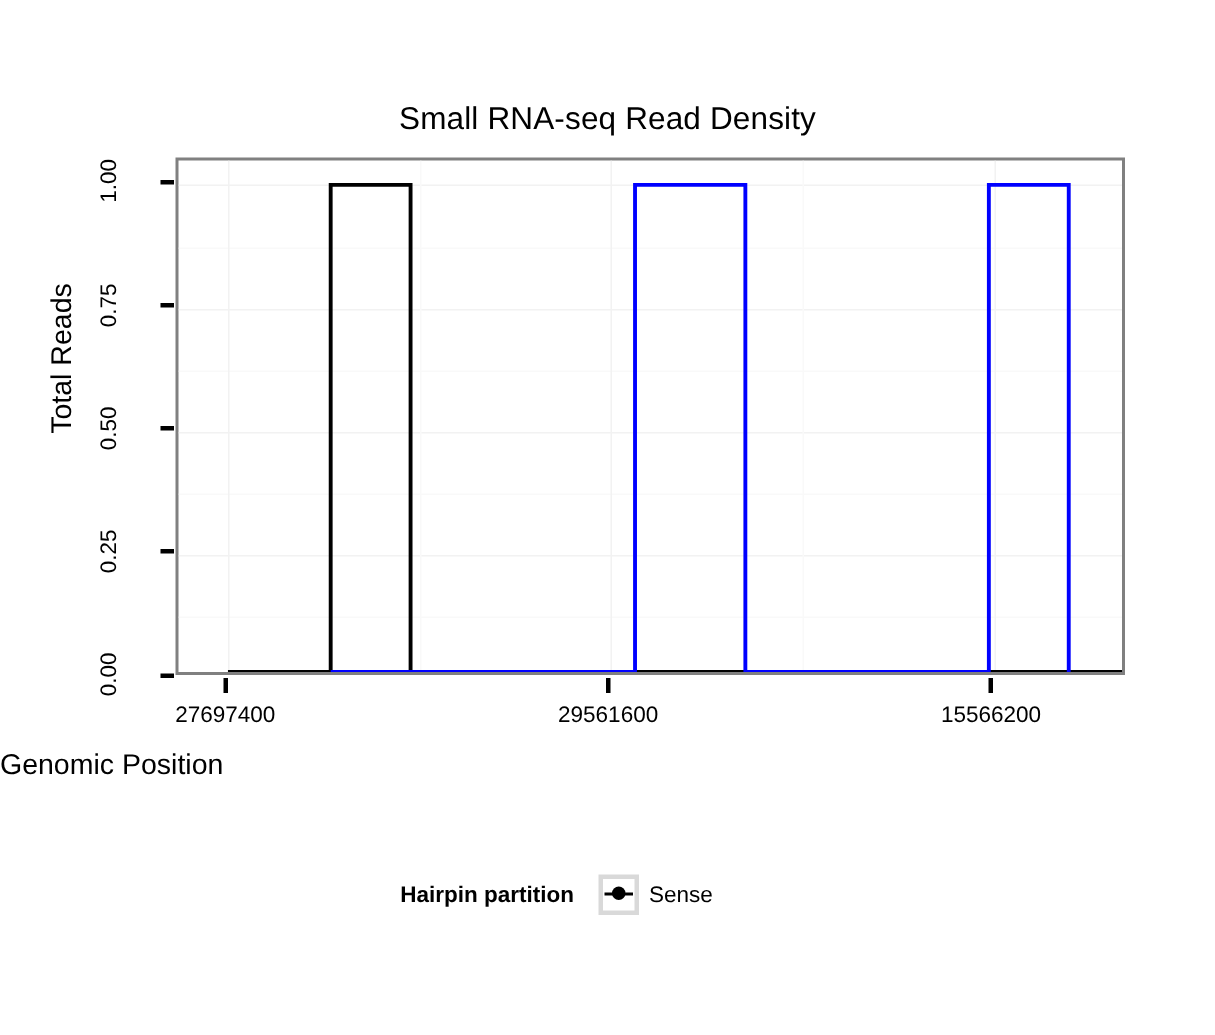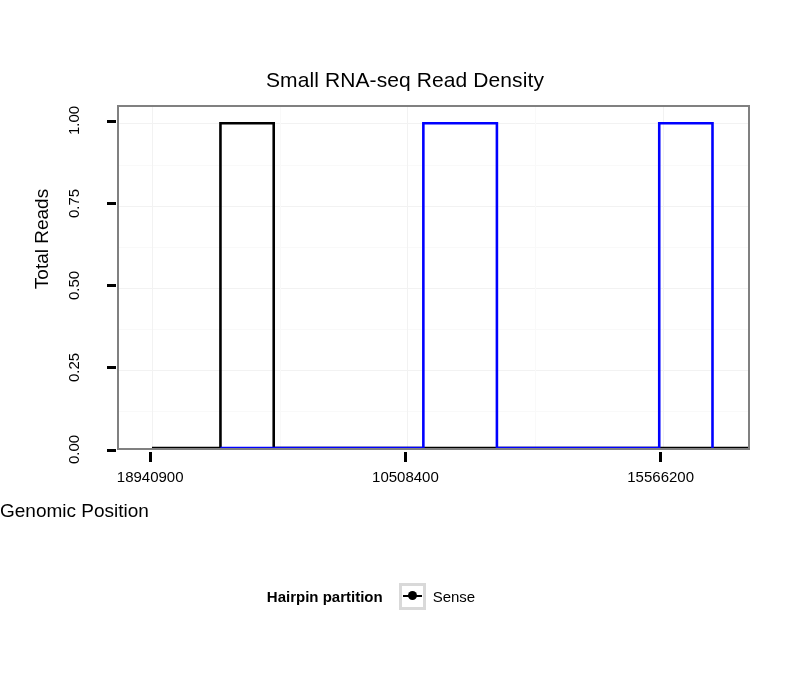--- a/index.html
+++ b/index.html
@@ -201,23 +201,23 @@
         <div class="grid-line-minor grid-v" style="left: 416.044px;"></div>
       </div>
     <svg class="series-svg" id="series-layer" viewBox="0 0 633 345" preserveAspectRatio="none">
         <polyline points="33.18,345.00 102.10,345.00 102.10,16.43 155.70,16.43 155.70,345.00 666.18,345.00" fill="none" stroke="#000000" stroke-width="2.6" stroke-linecap="butt" stroke-linejoin="miter"></polyline>
         <polyline points="102.10,345.00 155.70,345.00 306.29,345.00 306.29,16.43 380.31,16.43 380.31,345.00 543.67,345.00 543.67,16.43 597.27,16.43 597.27,345.00" fill="none" stroke="#0000ff" stroke-width="2.6" stroke-linecap="butt" stroke-linejoin="miter"></polyline>
       </svg>
   </div>
 
   <div id="x-axis">
       <div class="x-tick-mark" style="left: 148.681px; top: 452px;"></div>
-      <div class="x-tick-label" style="left: 70.1815px; top: 468px;">18940900</div>
+      <div class="x-tick-label" style="left: 70.1815px; top: 468px;">27697400</div>
       <div class="x-tick-mark" style="left: 403.923px; top: 452px;"></div>
-      <div class="x-tick-label" style="left: 325.423px; top: 468px;">10508400</div>
+      <div class="x-tick-label" style="left: 325.423px; top: 468px;">29561600</div>
       <div class="x-tick-mark" style="left: 659.165px; top: 452px;"></div>
       <div class="x-tick-label" style="left: 580.665px; top: 468px;">15566200</div>
     </div>
 
   <div class="x-axis-title">Genomic Position</div>
 
   <div class="legend">
     <span class="legend-title">Hairpin partition</span>
     <span id="legend-items" style="display:flex;align-items:center;gap:11px;">
         <span class="legend-item">

